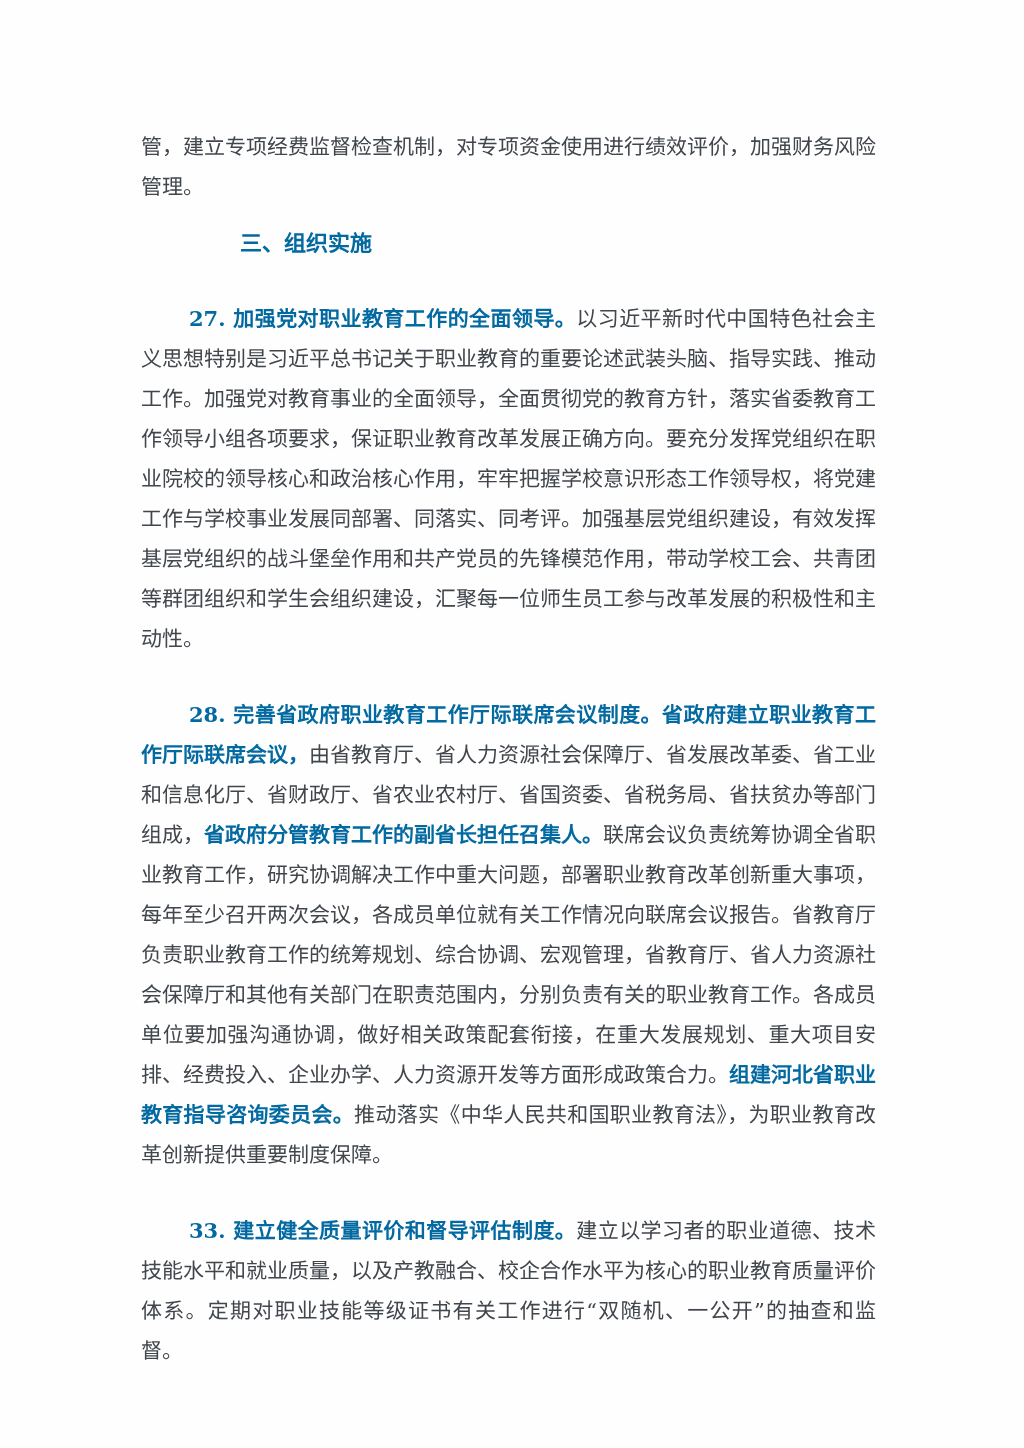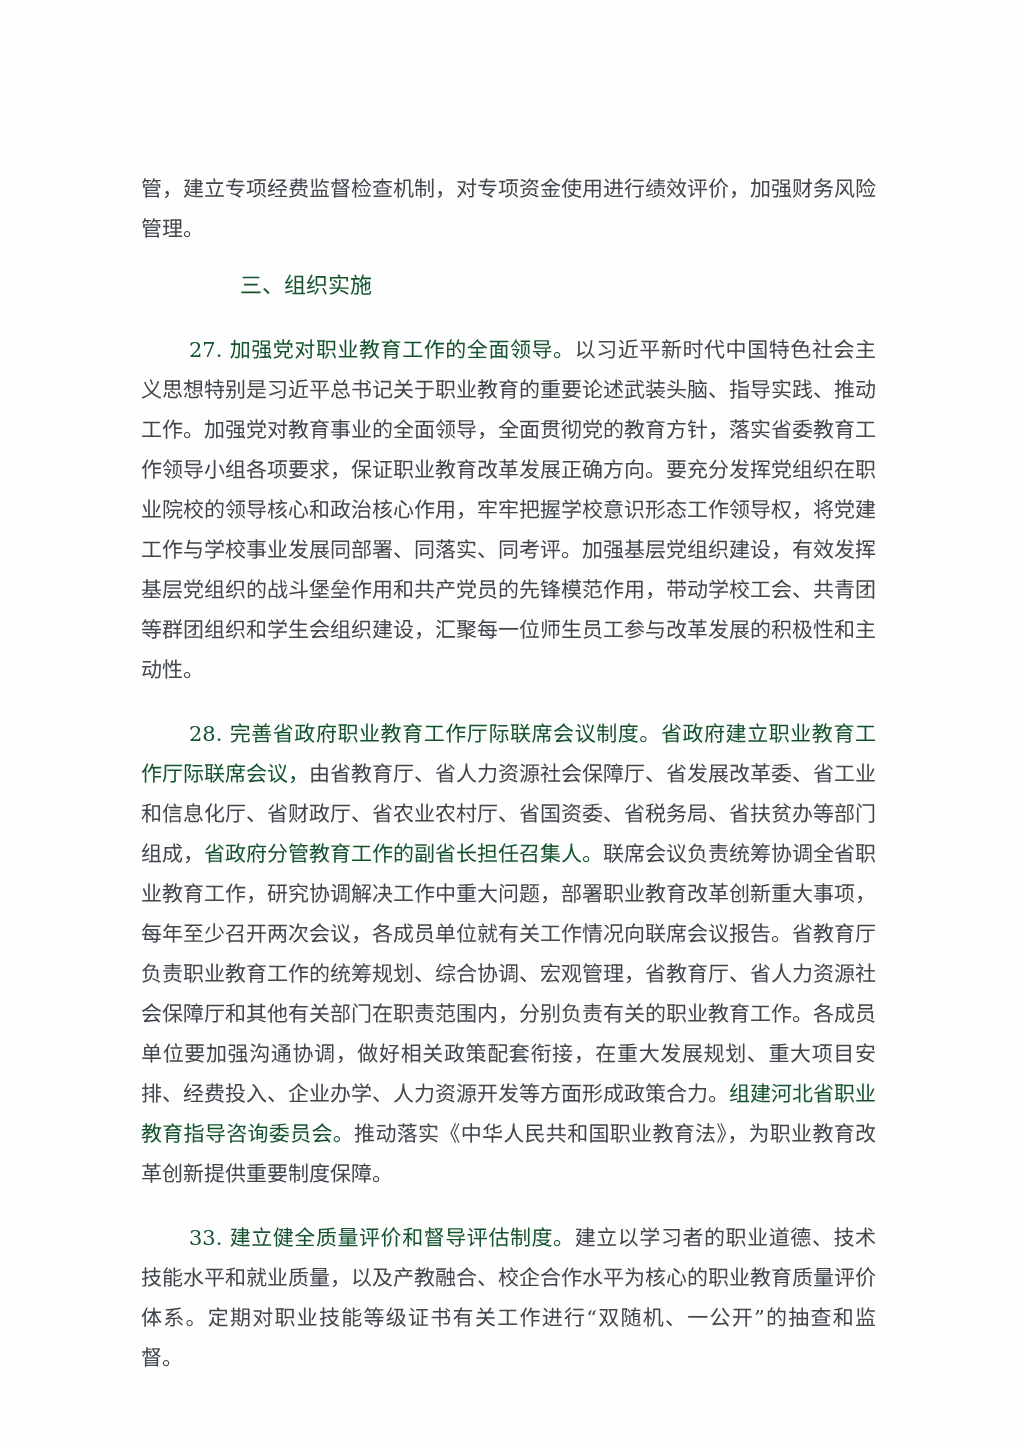--- a/index.html
+++ b/index.html
@@ -30,38 +30,37 @@
     text-align: justify;
     text-justify: inter-character;
     letter-spacing: 0px;
   }
   p, h3 {
     margin: 0;
     padding: 0;
   }
   .para-cont {
     text-indent: 0;
-    margin-top: 42px;
   }
   .section-heading {
     margin-top: 16px;
     margin-left: 99px;
     font-size: 22px;
     font-weight: 700;
     color: #32373d;
     line-height: 40px;
     text-align: left;
   }
   .para {
-    margin-top: 24px;
+    margin-top: 36px;
     text-indent: 48px;
   }
   .bold {
-    font-weight: 400;
-    color: #14532d;
+    font-weight: 700;
+    color: #0369a1;
   }
 </style>
 </head>
 <body>
 
 <div class="page">
   <div class="content">
 
     <p class="para-cont"><span>管，建立专项经费监督检查机制，对专项资金使用进行绩效评价，加强财务风险管理。</span></p>
 

